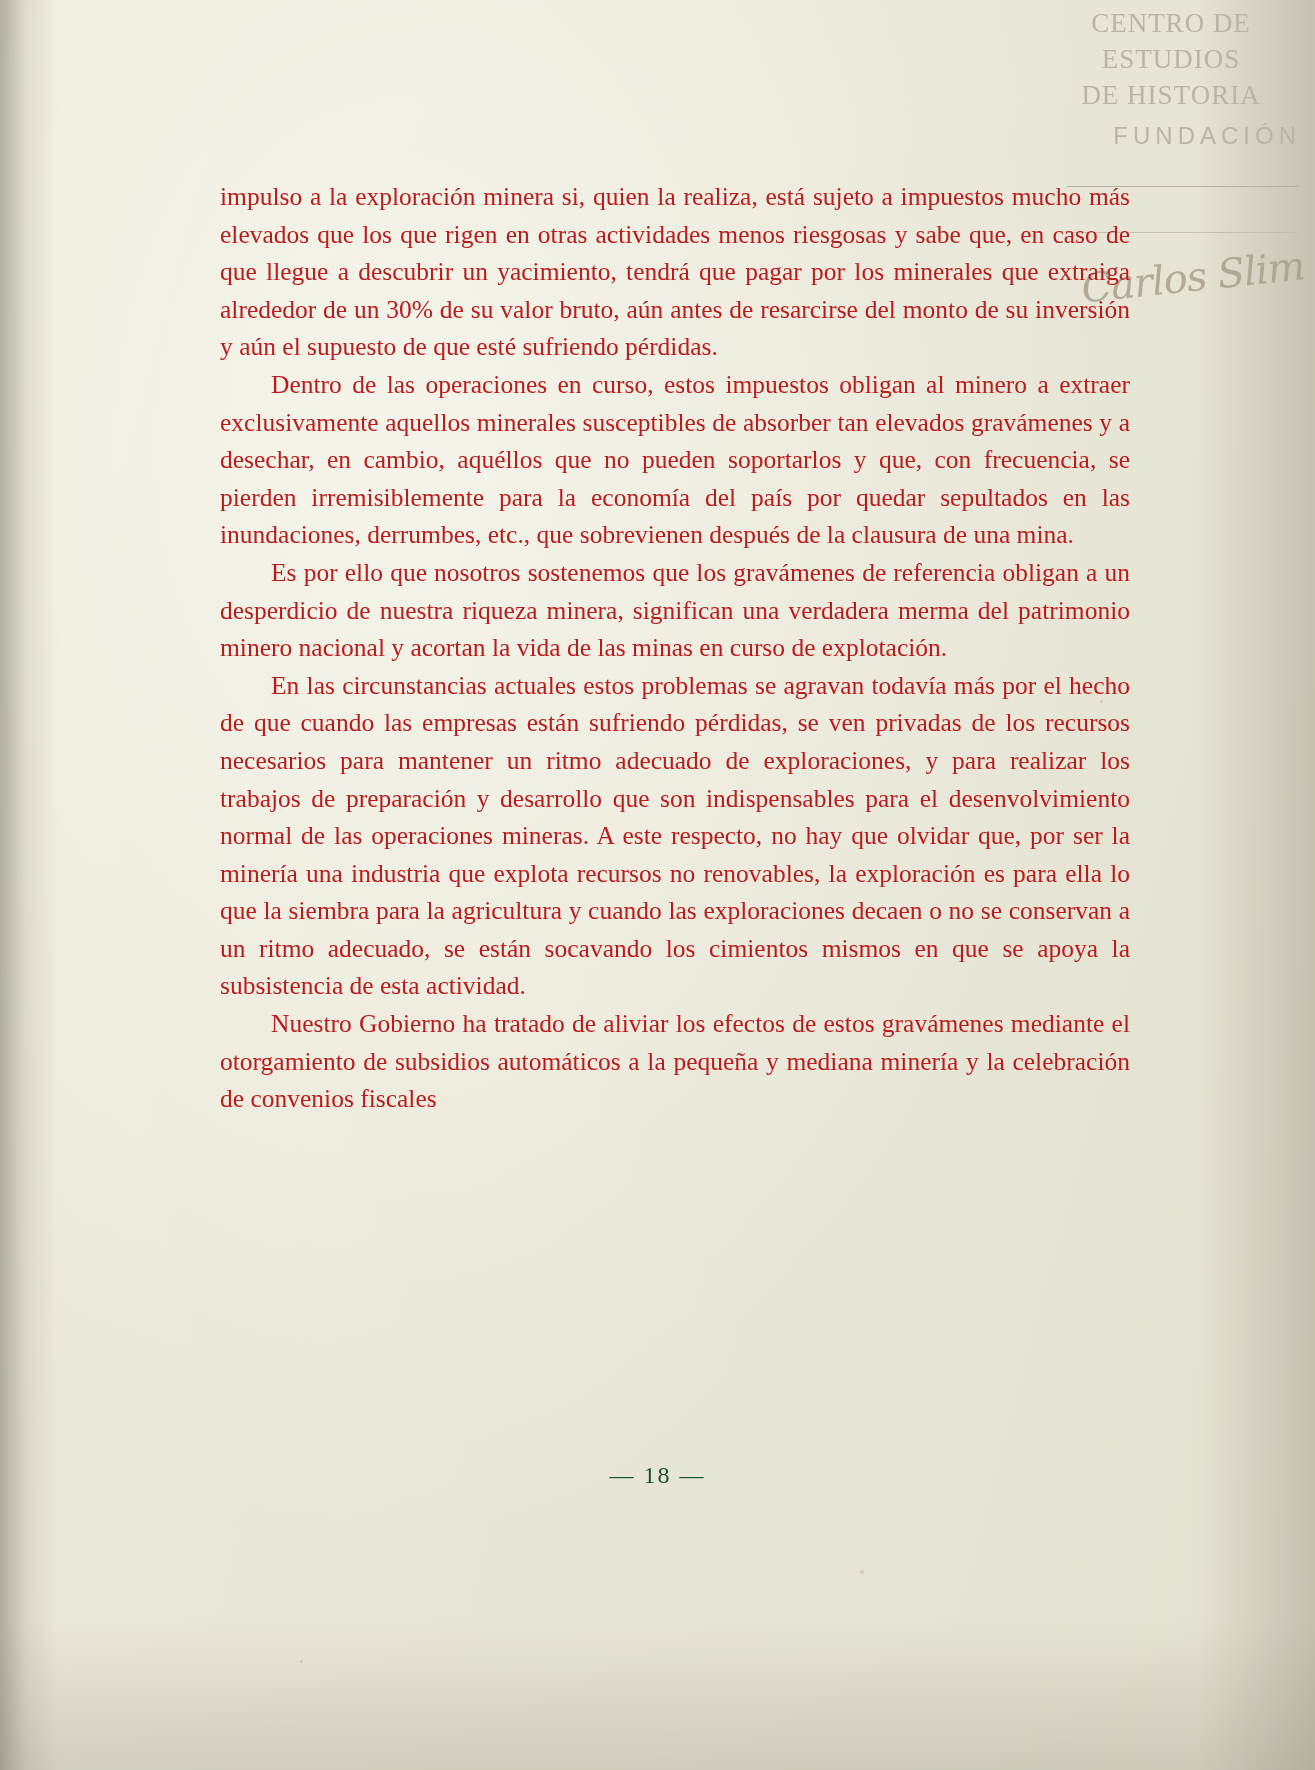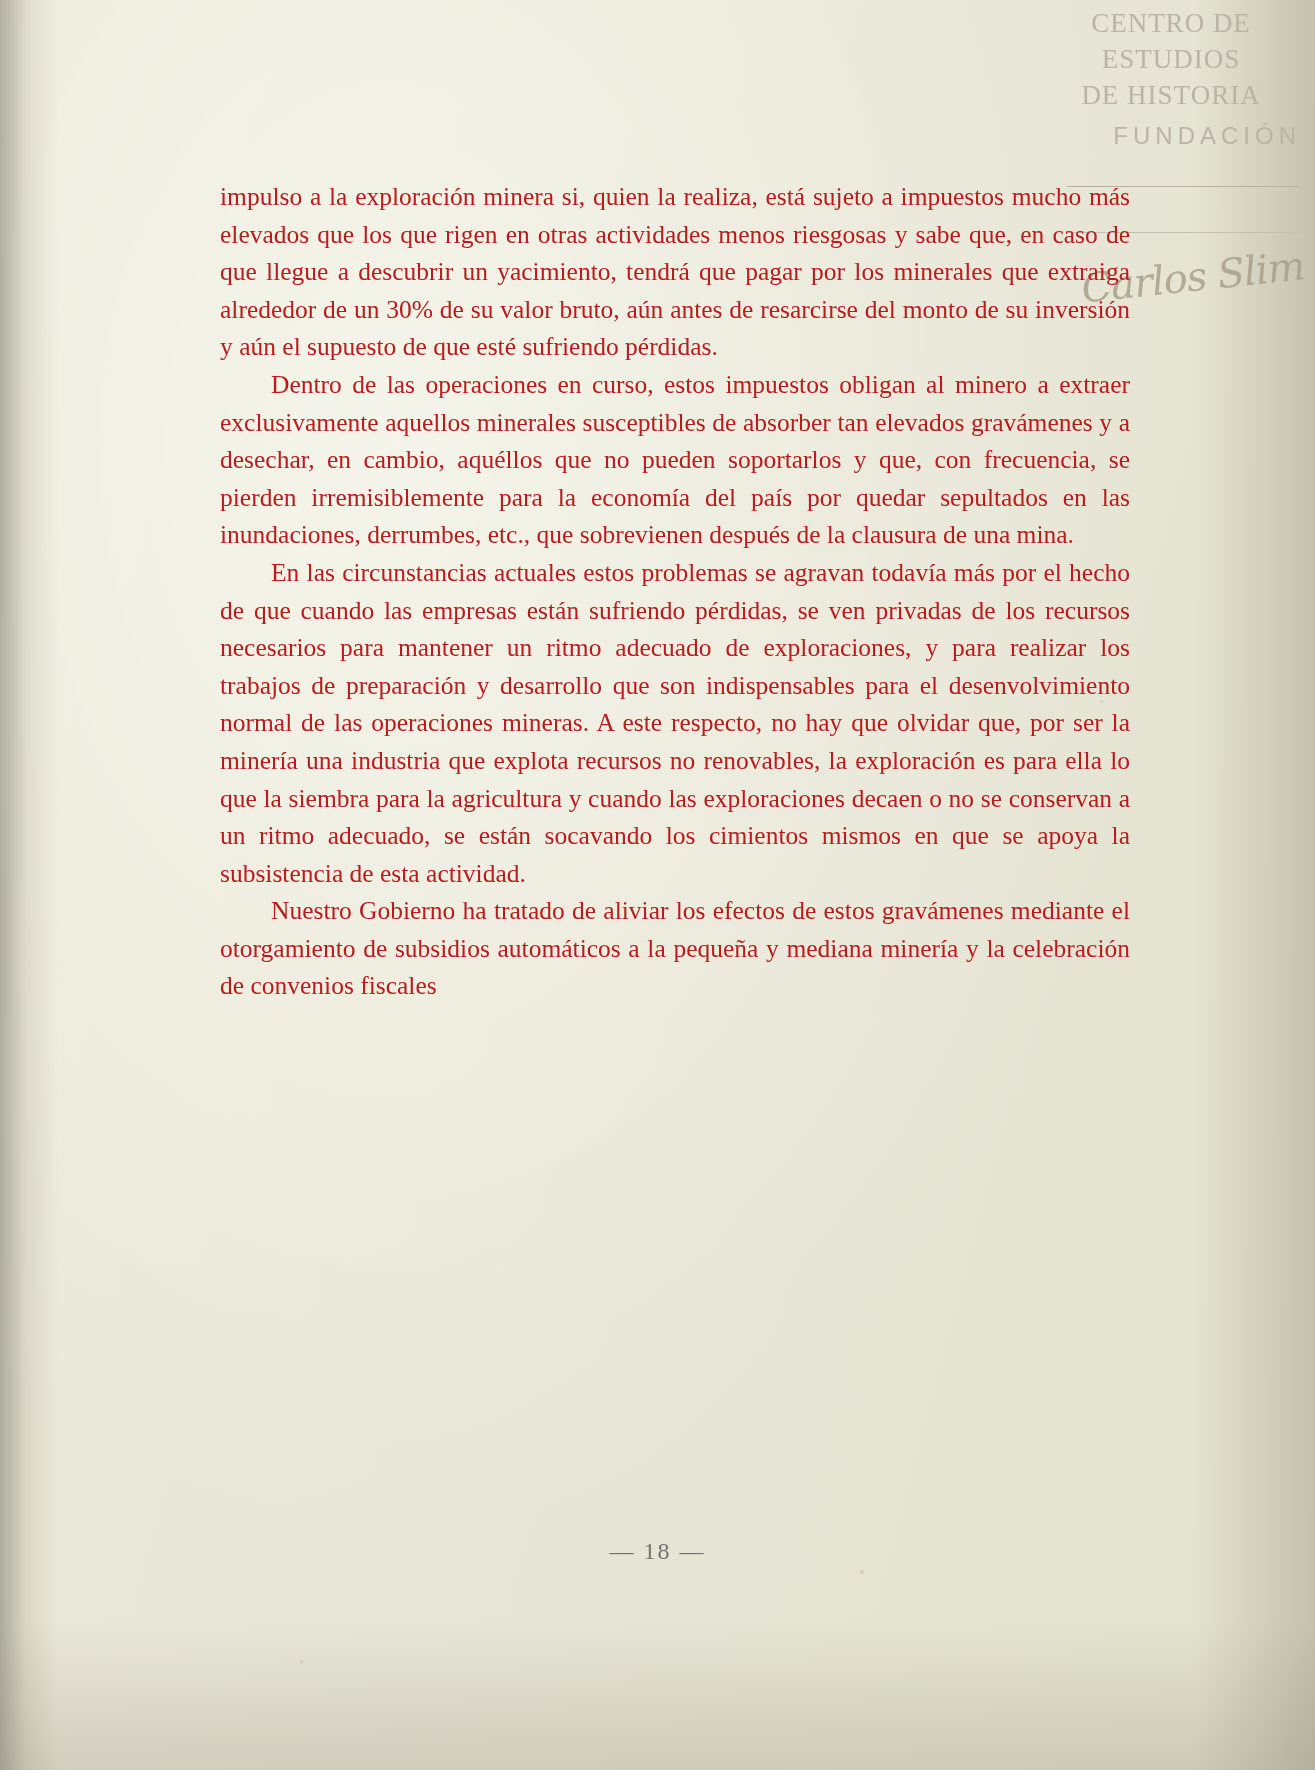--- a/index.html
+++ b/index.html
@@ -123,24 +123,24 @@
   .textblock p {
     margin: 0;
   }
   .textblock p.indent {
     text-indent: 2.0em;
   }
   .folio {
     position: absolute;
     left: 0;
     right: 0;
-    top: 1538px;
+    top: 1462px;
     text-align: center;
     font-size: 24px;
-    color: #737373;
+    color: #14532d;
     letter-spacing: 2px;
     font-family: "Liberation Serif", serif;
   }
   .folio span { padding: 0 2px; }
 
   
   .speck {
     position: absolute;
     background: rgba(120,115,98,0.20);
     border-radius: 50%;
@@ -164,20 +164,21 @@
     <span class="wm-found">FUNDACIÓN</span>
   </div>
   <div class="wm-rule"></div>
   <div class="wm-rule2"></div>
 
   <div class="signature">Carlos Slim</div>
 
   <div class="textblock">
     <p>impulso a la exploración minera si, quien la realiza, está sujeto a impuestos mucho más elevados que los que rigen en otras actividades menos riesgosas y sabe que, en caso de que llegue a descubrir un yacimiento, tendrá que pagar por los minerales que extraiga alrededor de un 30% de su valor bruto, aún antes de resarcirse del monto de su inversión y aún el supuesto de que esté sufriendo pérdidas.</p>
     <p class="indent">Dentro de las operaciones en curso, estos impuestos obligan al minero a extraer exclusivamente aquellos minerales susceptibles de absorber tan elevados gravámenes y a desechar, en cambio, aquéllos que no pueden soportarlos y que, con frecuencia, se pierden irremisiblemente para la economía del país por quedar sepultados en las inundaciones, derrumbes, etc., que sobrevienen después de la clausura de una mina.</p>
+    <p class="indent">Es por ello que nosotros sostenemos que los gravámenes de referencia obligan a un desperdicio de nuestra riqueza minera, significan una verdadera merma del patrimonio minero nacional y acortan la vida de las minas en curso de explotación.</p>
     <p class="indent">En las circunstancias actuales estos problemas se agravan todavía más por el hecho de que cuando las empresas están sufriendo pérdidas, se ven privadas de los recursos necesarios para mantener un ritmo adecuado de exploraciones, y para realizar los trabajos de preparación y desarrollo que son indispensables para el desenvolvimiento normal de las operaciones mineras. A este respecto, no hay que olvidar que, por ser la minería una industria que explota recursos no renovables, la exploración es para ella lo que la siembra para la agricultura y cuando las exploraciones decaen o no se conservan a un ritmo adecuado, se están socavando los cimientos mismos en que se apoya la subsistencia de esta actividad.</p>
     <p class="indent">Nuestro Gobierno ha tratado de aliviar los efectos de estos gravámenes mediante el otorgamiento de subsidios automáticos a la pequeña y mediana minería y la celebración de convenios fiscales</p>
   </div>
 
   <div class="folio">
     <span>— 18 —</span>
   </div>
 
   <div class="speck" style="left:860px; top:1570px; width:4px; height:4px;"></div>
   <div class="speck" style="left:300px; top:1660px; width:3px; height:3px;"></div>

